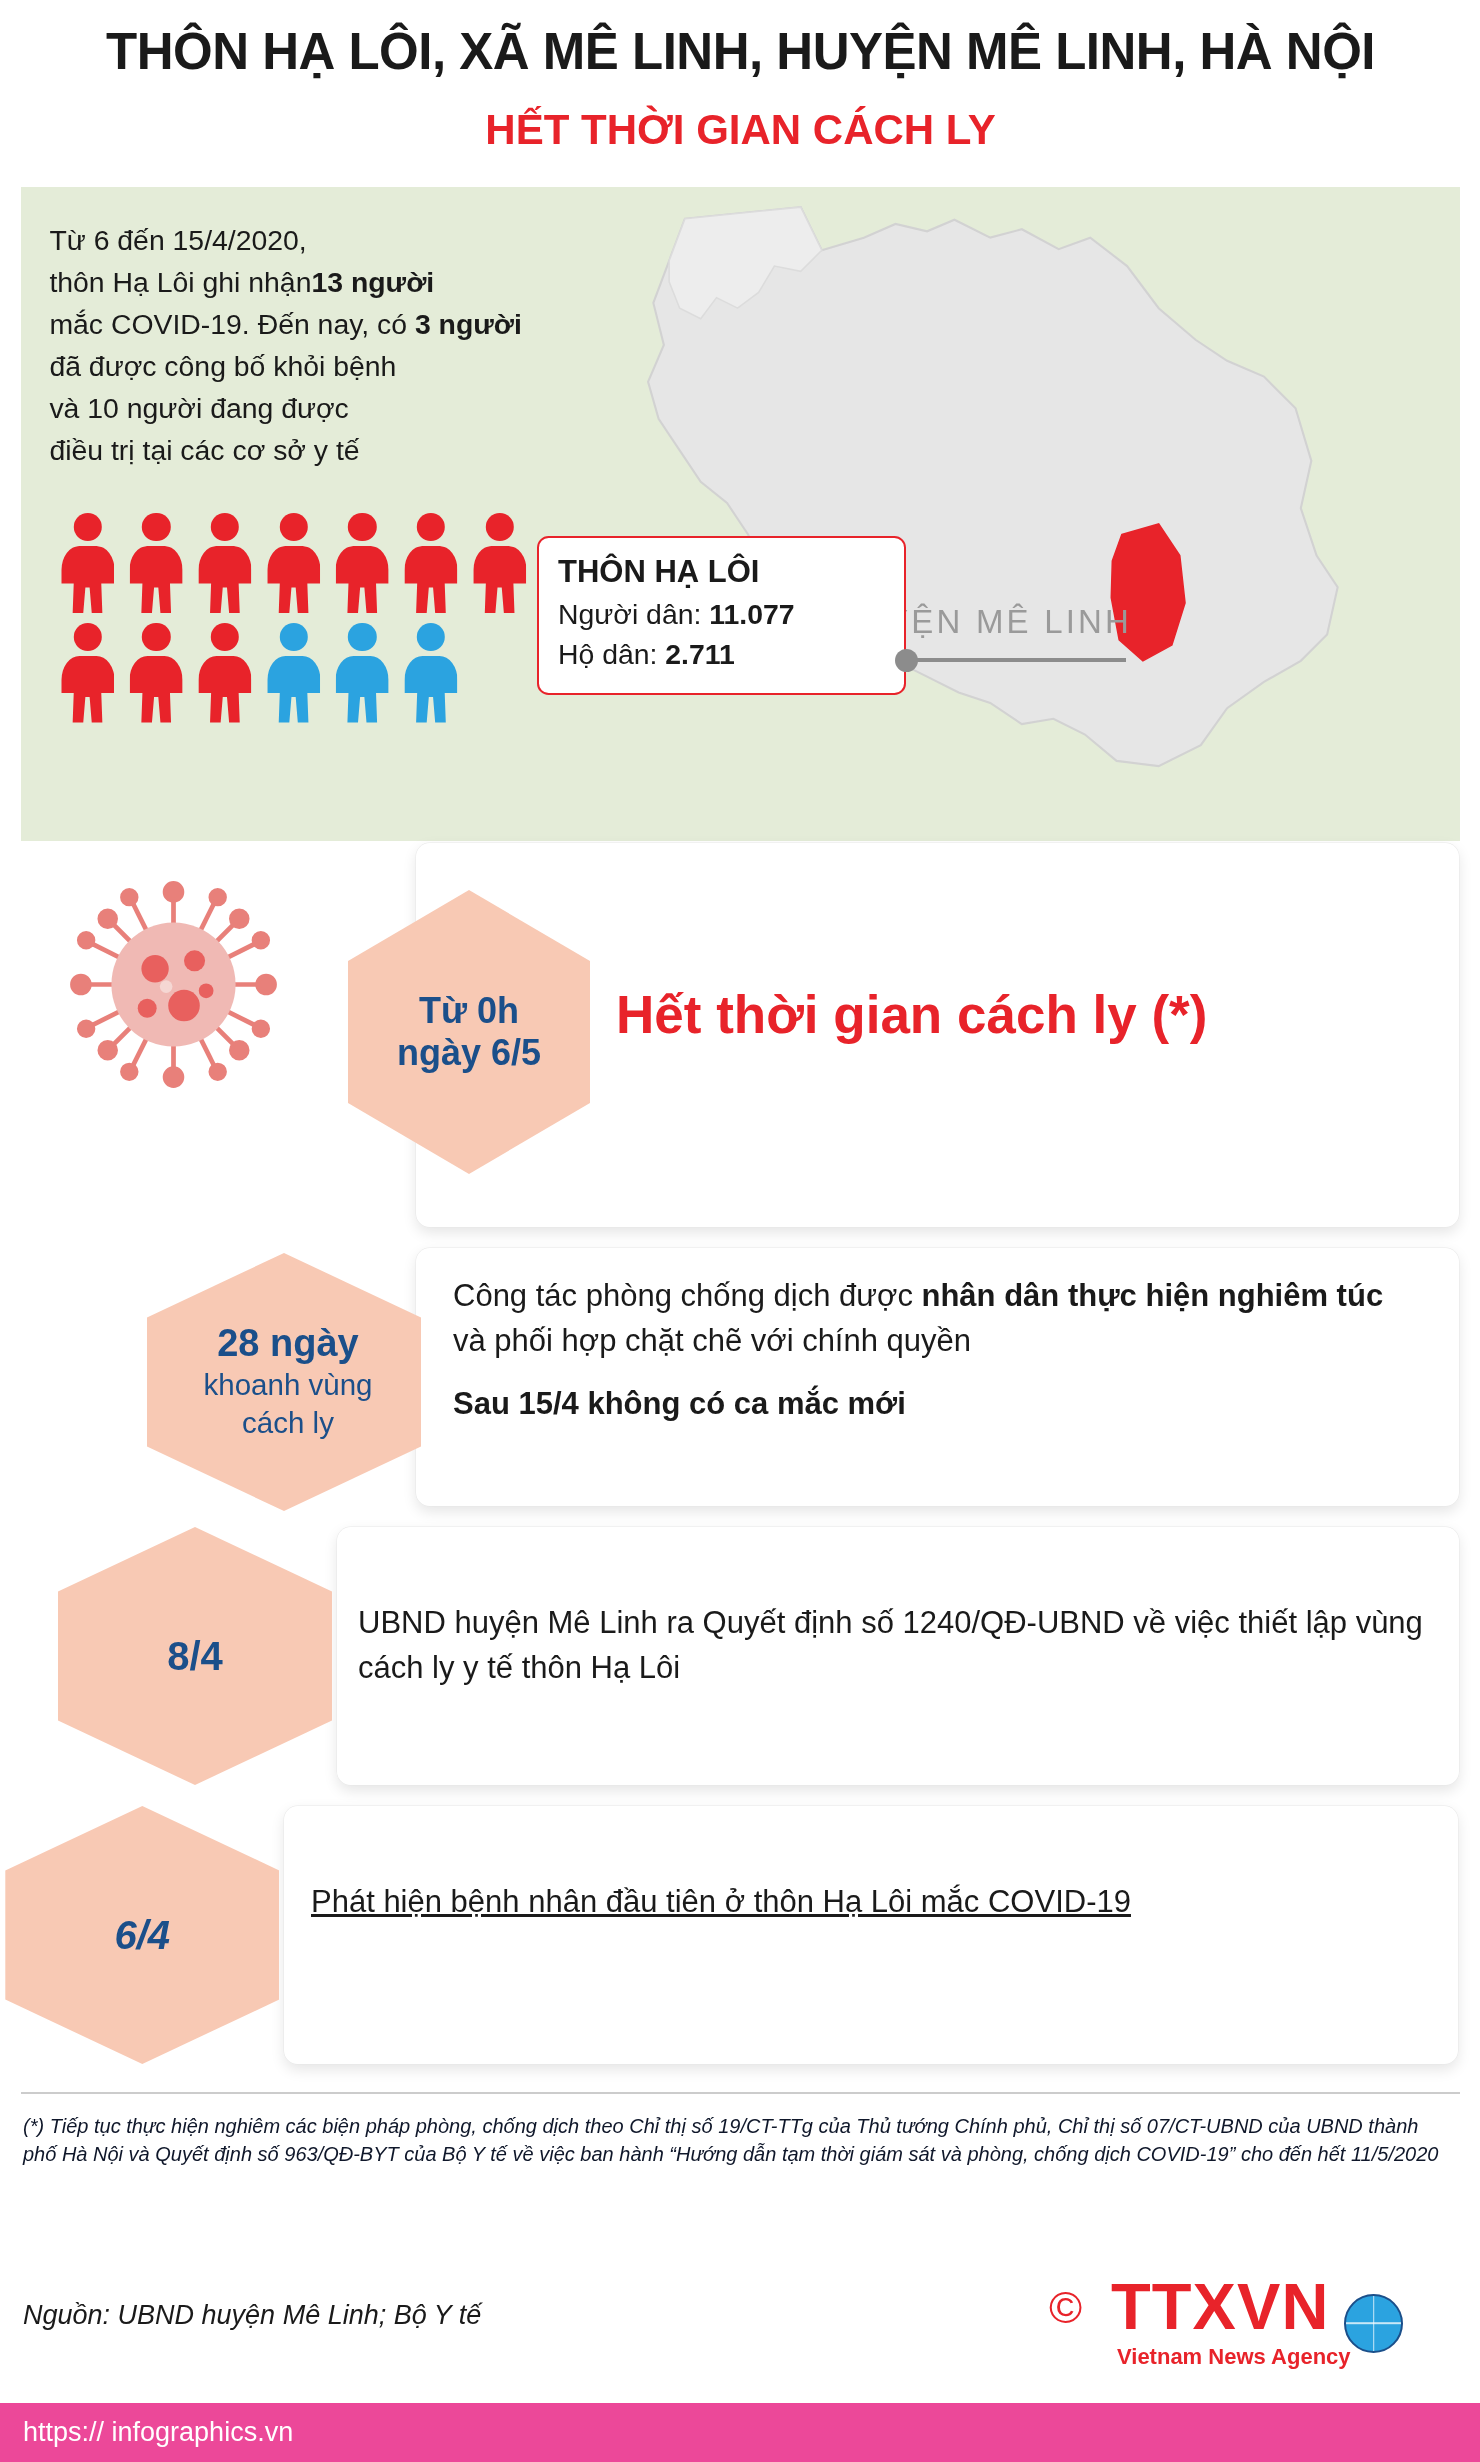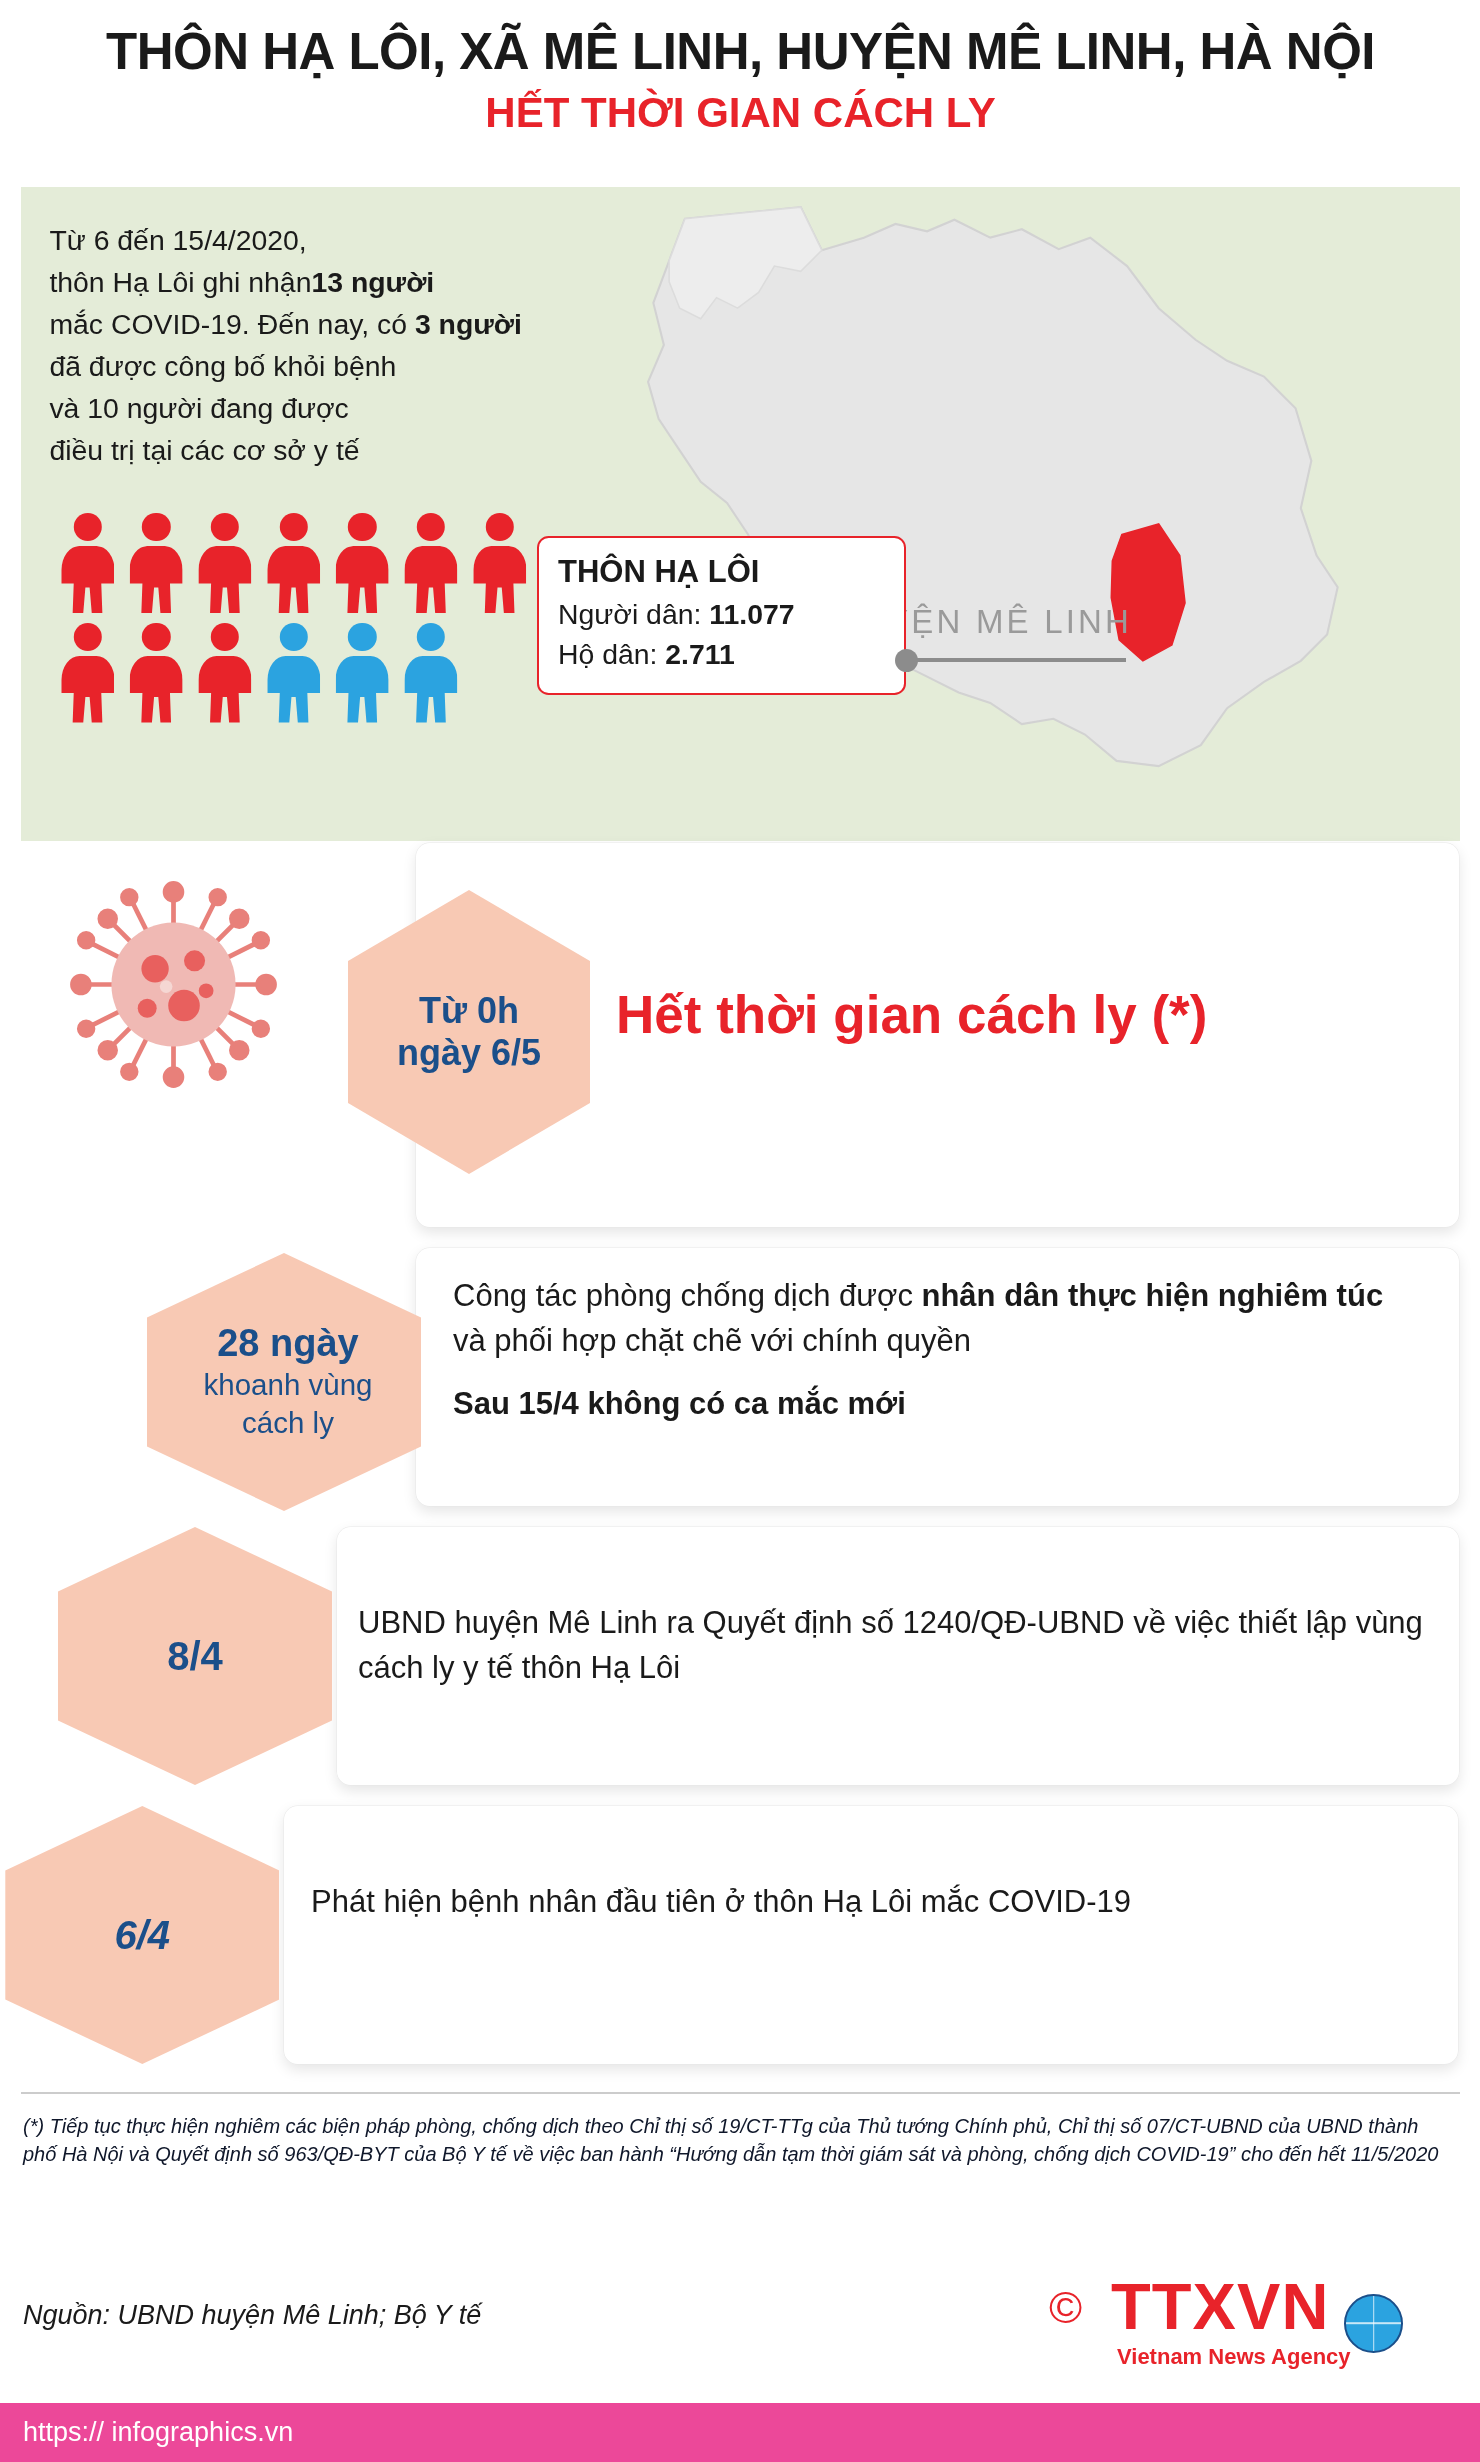--- a/index.html
+++ b/index.html
@@ -23,21 +23,21 @@
     font-weight: bold;
     color: #1a1a1a;
     letter-spacing: -0.5px;
     line-height: 1.08;
     white-space: nowrap;
   }
   .title-sub {
     font-size: 42px;
     font-weight: bold;
     color: #e8232a;
-    margin-top: 10px;
+    margin-top: 27px;
     letter-spacing: 0px;
   }
 
   
   .top-panel {
     position: absolute;
     left: 21px;
     top: 187px;
     width: 1439px;
     height: 654px;
@@ -237,20 +237,21 @@
   .hex4 { left: 5.3px; top: 1806px; width: 274px; height: 258px; font-style: italic; }
   .hex4-l1 { font-size: 40px; font-weight: bold; color: #1b4f8a; }
   .card4-text {
     position: absolute;
     left: 311px;
     top: 1880px;
     width: 1127px;
     font-size: 31px;
     line-height: 1.45;
     color: #1a1a1a;
+    text-decoration: underline;
   }
 
   
   .divider {
     position: absolute;
     left: 21px;
     top: 2092px;
     width: 1439px;
     height: 1.6px;
     background: #cccccc;

